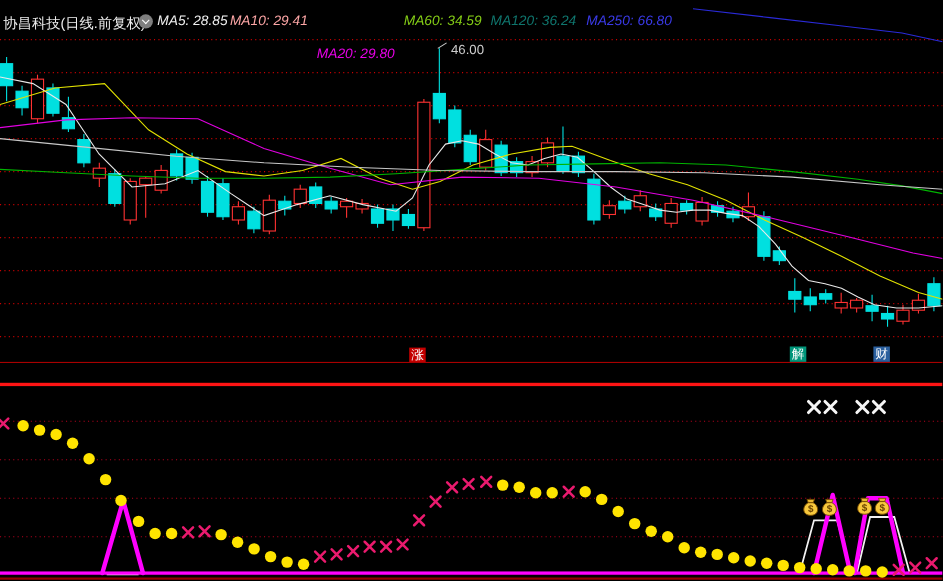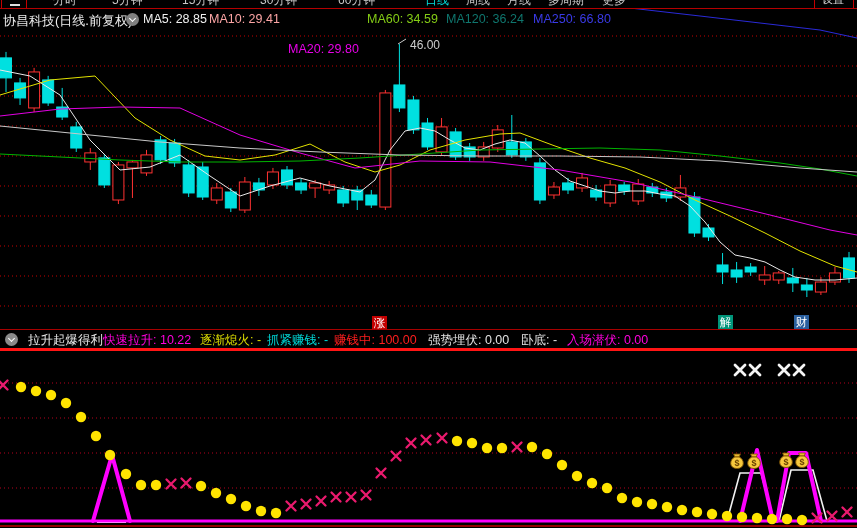--- a/index.html
+++ b/index.html
@@ -14,21 +14,21 @@
   .menu-box{position:absolute;left:1px;top:-1px;width:26px;height:10px;border:1px solid #c40000;}
   .menu-box .bar{position:absolute;left:8px;bottom:2px;width:10px;height:2px;background:#ddd;}
   .settings-box{position:absolute;left:814px;top:-1px;width:40px;height:10px;border:1px solid #c40000;overflow:hidden;}
   .settings-box span{position:absolute;left:7px;top:-8px;font-size:11px;color:#ddd;white-space:nowrap;}
   
   .titlerow{left:0;top:10px;width:857px;height:20px;}
   .symbol{position:absolute;left:3px;top:2px;font-size:13px;color:#ececec;white-space:nowrap;}
   .chev-circle{position:absolute;width:13px;height:13px;border-radius:50%;background:#7f7f7f;}
   .chev-circle i{position:absolute;left:3.5px;top:2.5px;width:5px;height:5px;border-left:1.5px solid #fff;border-bottom:1.5px solid #fff;transform:rotate(-45deg);}
   .titlerow .chev-circle{left:126px;top:3px;}
-  .mav{position:absolute;top:2px;font-size:12.5px;white-space:nowrap;}
+  .mav{position:absolute;top:2px;font-size:12.5px;white-space:nowrap;font-style:italic;}
   
   .ind-topline{left:0;top:329px;width:857px;height:1px;background:#a80000;}
   .ind-header{left:0;top:331px;width:857px;height:18px;background:#000;}
   .ind-header .chev-circle{left:5px;top:2px;background:#8a8a8a;}
   .ind-name{position:absolute;left:28px;top:1px;font-size:12.5px;color:#e8e8e8;white-space:nowrap;}
   .fld{position:absolute;top:1px;font-size:12.5px;white-space:nowrap;}
   .ind-botline{left:0;top:348px;width:857px;height:3px;background:#ff1414;}
   
   .badge{position:absolute;width:15px;height:14px;color:#fff;font-size:11.5px;line-height:14px;text-align:center;z-index:2;}
 </style>
@@ -272,40 +272,20 @@
           <path d="M-2.2,-4 C-7.8,-1.5 -8.2,7.5 0,7.5 C8.2,7.5 7.8,-1.5 2.2,-4 Z" fill="#f7c83d" stroke="#7a4f00" stroke-width="0.9"></path>
           <text x="0" y="4.5" text-anchor="middle" font-size="9" font-weight="bold" fill="#6b4300">$</text>
         </g>
       </g>
     <g>
       <polyline points="398,44 406,39" fill="none" stroke="#c8c8c8" stroke-width="1"></polyline>
       <text x="410" y="49" font-size="12" fill="#cdcdcd">46.00</text>
     </g>
   </svg>
 
-  <div class="layer topbar">
-    <div class="menu-box">
-        <div class="bar"></div>
-      </div>
-    <div id="menu-items">
-        <span class="mitem" style="left: 53px;">分时</span>
-        <span class="mitem" style="left: 112px;">5分钟</span>
-        <span class="mitem" style="left: 182px;">15分钟</span>
-        <span class="mitem" style="left: 260px;">30分钟</span>
-        <span class="mitem" style="left: 338px;">60分钟</span>
-        <span class="mitem active" style="left: 425px;">日线</span>
-        <span class="mitem" style="left: 466px;">周线</span>
-        <span class="mitem" style="left: 507px;">月线</span>
-        <span class="mitem" style="left: 548px;">多周期</span>
-        <span class="mitem" style="left: 602px;">更多</span>
-      </div>
-    <div class="settings-box">
-      <span>设置</span>
-    </div>
-  </div>
 
   <div class="layer titlerow">
     <span class="symbol">协昌科技(日线.前复权)</span>
     <div class="chev-circle">
         <i></i>
       </div>
     <div id="ma-values">
         <span class="mav" style="left: 143px; color: rgb(240, 240, 240);">MA5: 28.85</span>
         <span class="mav" style="left: 209px; color: #fca5a5;">MA10: 29.41</span>
         <span class="mav" style="left: 288px; color: rgb(232, 0, 232); margin-top: 30px;">MA20: 29.80</span>
@@ -315,30 +295,15 @@
       </div>
   </div>
 
   <div id="badges">
       <div class="badge" style="left: 372px; top: 316px; background: rgb(196, 0, 0);">涨</div>
       <div class="badge" style="left: 718px; top: 315px; background: rgb(0, 149, 122);">解</div>
       <div class="badge" style="left: 794px; top: 315px; background: rgb(42, 95, 158);">财</div>
     </div>
 
   <div class="layer ind-topline"></div>
-  <div class="layer ind-header">
-    <div class="chev-circle">
-        <i></i>
-      </div>
-    <span class="ind-name">拉升起爆得利</span>
-    <div id="ind-fields">
-        <span class="fld" style="left: 103px; color: rgb(255, 0, 221);">快速拉升: 10.22</span>
-        <span class="fld" style="left: 200px; color: rgb(222, 222, 0);">逐渐熄火: -</span>
-        <span class="fld" style="left: 267px; color: rgb(0, 216, 216);">抓紧赚钱: -</span>
-        <span class="fld" style="left: 334px; color: rgb(255, 30, 30);">赚钱中: 100.00</span>
-        <span class="fld" style="left: 428px; color: rgb(226, 226, 226);">强势埋伏: 0.00</span>
-        <span class="fld" style="left: 521px; color: rgb(226, 226, 226);">卧底: -</span>
-        <span class="fld" style="left: 567px; color: rgb(255, 0, 221);">入场潜伏: 0.00</span>
-      </div>
-  </div>
   <div class="layer ind-botline"></div>
 
 </div>
 
 </body></html>

